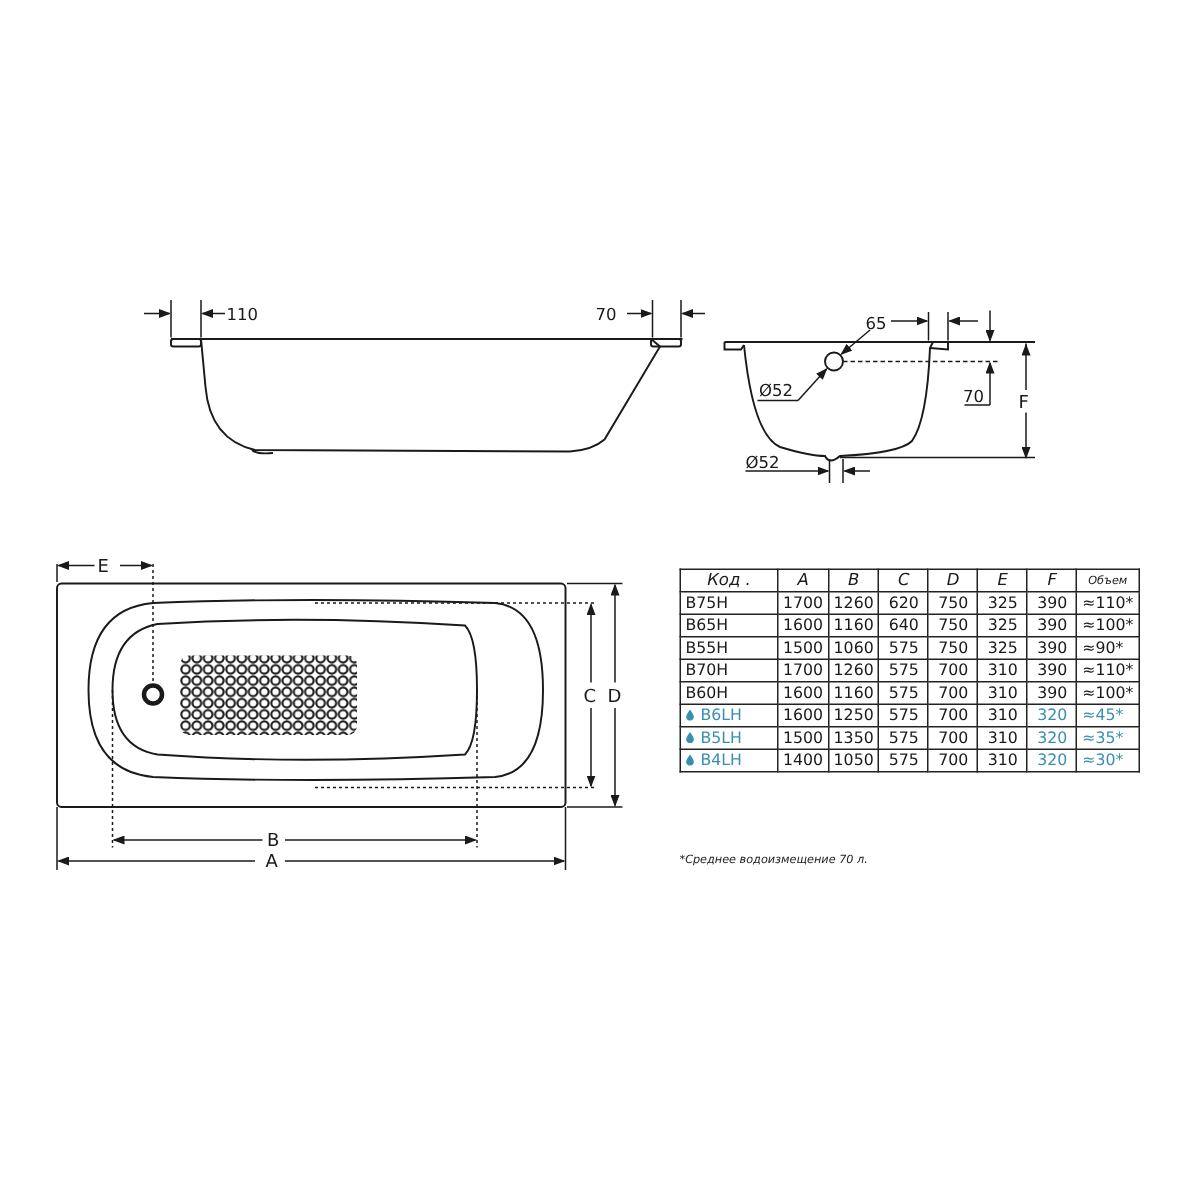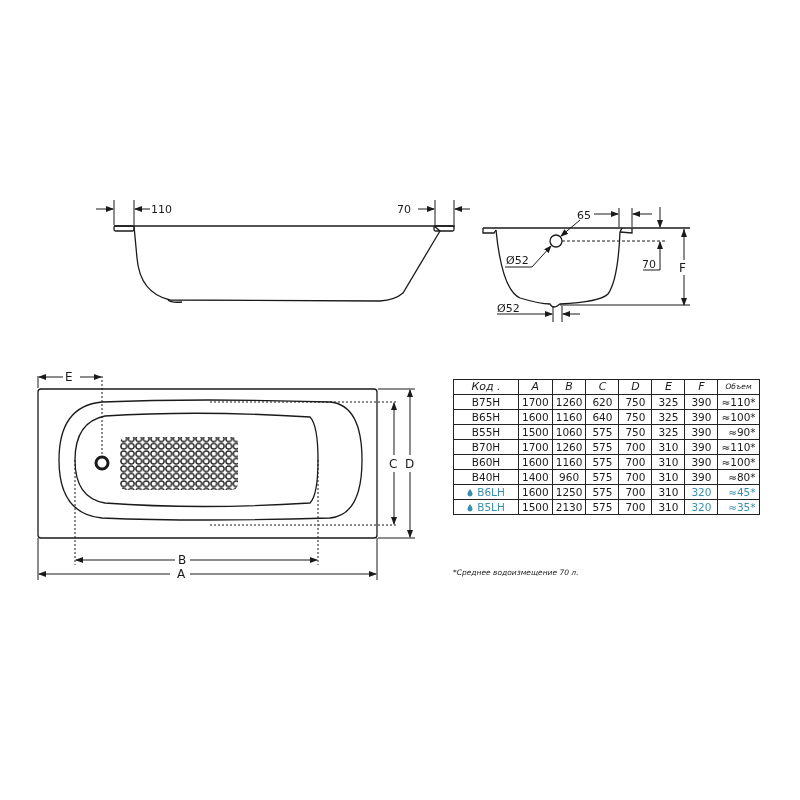--- a/index.html
+++ b/index.html
@@ -3,23 +3,23 @@
 <meta charset="utf-8">
 <style>
   html, body { margin:0; padding:0; background:#ffffff; }
   body { width:800px; height:800px; position:relative; overflow:hidden; font-family:"DejaVu Sans", sans-serif; color:#1a1a1a; }
   svg text { font-family:"DejaVu Sans", sans-serif; }
   #drawing { position:absolute; left:0; top:0; }
   .spec-table { position:absolute; left:453px; top:379px; border-collapse:collapse; font-size:10.5px; }
   .spec-table td, .spec-table th { border:1px solid #222; padding:0 3px; height:14px; line-height:14px; text-align:center; font-weight:normal; }
   .spec-table th { font-size:11px;font-style:italic; }
   .spec-table th.vol { font-size:7.5px; }
-  .spec-table td.code { text-align:center; width:58px; }
+  .spec-table td.code { text-align:left; width:58px; }
   .spec-table td.num { width:26px; }
-  .spec-table td.vol { text-align:right; width:34px;margin-top:20px; }
+  .spec-table td.vol { text-align:left; width:34px;margin-top:20px; }
   .spec-table tr.light td.code, .spec-table tr.light td.blue { color:#3a8fb0; }
   .drop { display:inline-block; width:6px; height:8px; margin-right:4px; vertical-align:middle; }
   .footnote { position:absolute; left:453px; top:568px; font-size:7.5px; font-style:italic; color:#222; }
 </style>
 </head>
 <body>
 
 <svg id="drawing" width="800" height="800" viewBox="0 0 800 800">
   <defs>
     <marker id="arr" markerWidth="8" markerHeight="6" refX="7" refY="3" orient="auto" markerUnits="userSpaceOnUse">
@@ -171,50 +171,52 @@
       <tr>
         <td class="code"><span>B60H</span></td>
         <td class="num"><span>1600</span></td>
         <td class="num"><span>1160</span></td>
         <td class="num"><span>575</span></td>
         <td class="num"><span>700</span></td>
         <td class="num"><span>310</span></td>
         <td class="num"><span>390</span></td>
         <td class="vol"><span>≈100*</span></td>
       </tr>
-      <tr>
-        <td class="code"><span>B40H</span></td>
-        <td class="num"><span>1400</span></td>
-        <td class="num"><span>960</span></td>
-        <td class="num"><span>575</span></td>
-        <td class="num"><span>700</span></td>
-        <td class="num"><span>310</span></td>
-        <td class="num"><span>390</span></td>
-        <td class="vol"><span>≈80*</span></td>
-      </tr>
       <tr class="light">
         <td class="code"><svg class="drop" viewBox="0 0 6 8">
             <path d="M3,0 Q6,4 5.5,5.5 A2.6,2.6 0 0 1 0.5,5.5 Q0,4 3,0z" fill="#3a8fb0"></path>
           </svg><span>B6LH</span></td>
         <td class="num"><span>1600</span></td>
         <td class="num"><span>1250</span></td>
         <td class="num"><span>575</span></td>
         <td class="num"><span>700</span></td>
         <td class="num"><span>310</span></td>
         <td class="num blue"><span>320</span></td>
         <td class="vol blue"><span>≈45*</span></td>
       </tr>
       <tr class="light">
         <td class="code"><svg class="drop" viewBox="0 0 6 8">
             <path d="M3,0 Q6,4 5.5,5.5 A2.6,2.6 0 0 1 0.5,5.5 Q0,4 3,0z" fill="#3a8fb0"></path>
           </svg><span>B5LH</span></td>
         <td class="num"><span>1500</span></td>
-        <td class="num"><span>2130</span></td>
+        <td class="num"><span>1350</span></td>
         <td class="num"><span>575</span></td>
         <td class="num"><span>700</span></td>
         <td class="num"><span>310</span></td>
         <td class="num blue"><span>320</span></td>
         <td class="vol blue"><span>≈35*</span></td>
       </tr>
+      <tr class="light">
+        <td class="code"><svg class="drop" viewBox="0 0 6 8">
+            <path d="M3,0 Q6,4 5.5,5.5 A2.6,2.6 0 0 1 0.5,5.5 Q0,4 3,0z" fill="#3a8fb0"></path>
+          </svg><span>B4LH</span></td>
+        <td class="num"><span>1400</span></td>
+        <td class="num"><span>1050</span></td>
+        <td class="num"><span>575</span></td>
+        <td class="num"><span>700</span></td>
+        <td class="num"><span>310</span></td>
+        <td class="num blue"><span>320</span></td>
+        <td class="vol blue"><span>≈30*</span></td>
+      </tr>
     </tbody>
 </table>
 
 <div class="footnote">*Среднее водоизмещение 70 л.</div>
 
 </body></html>

